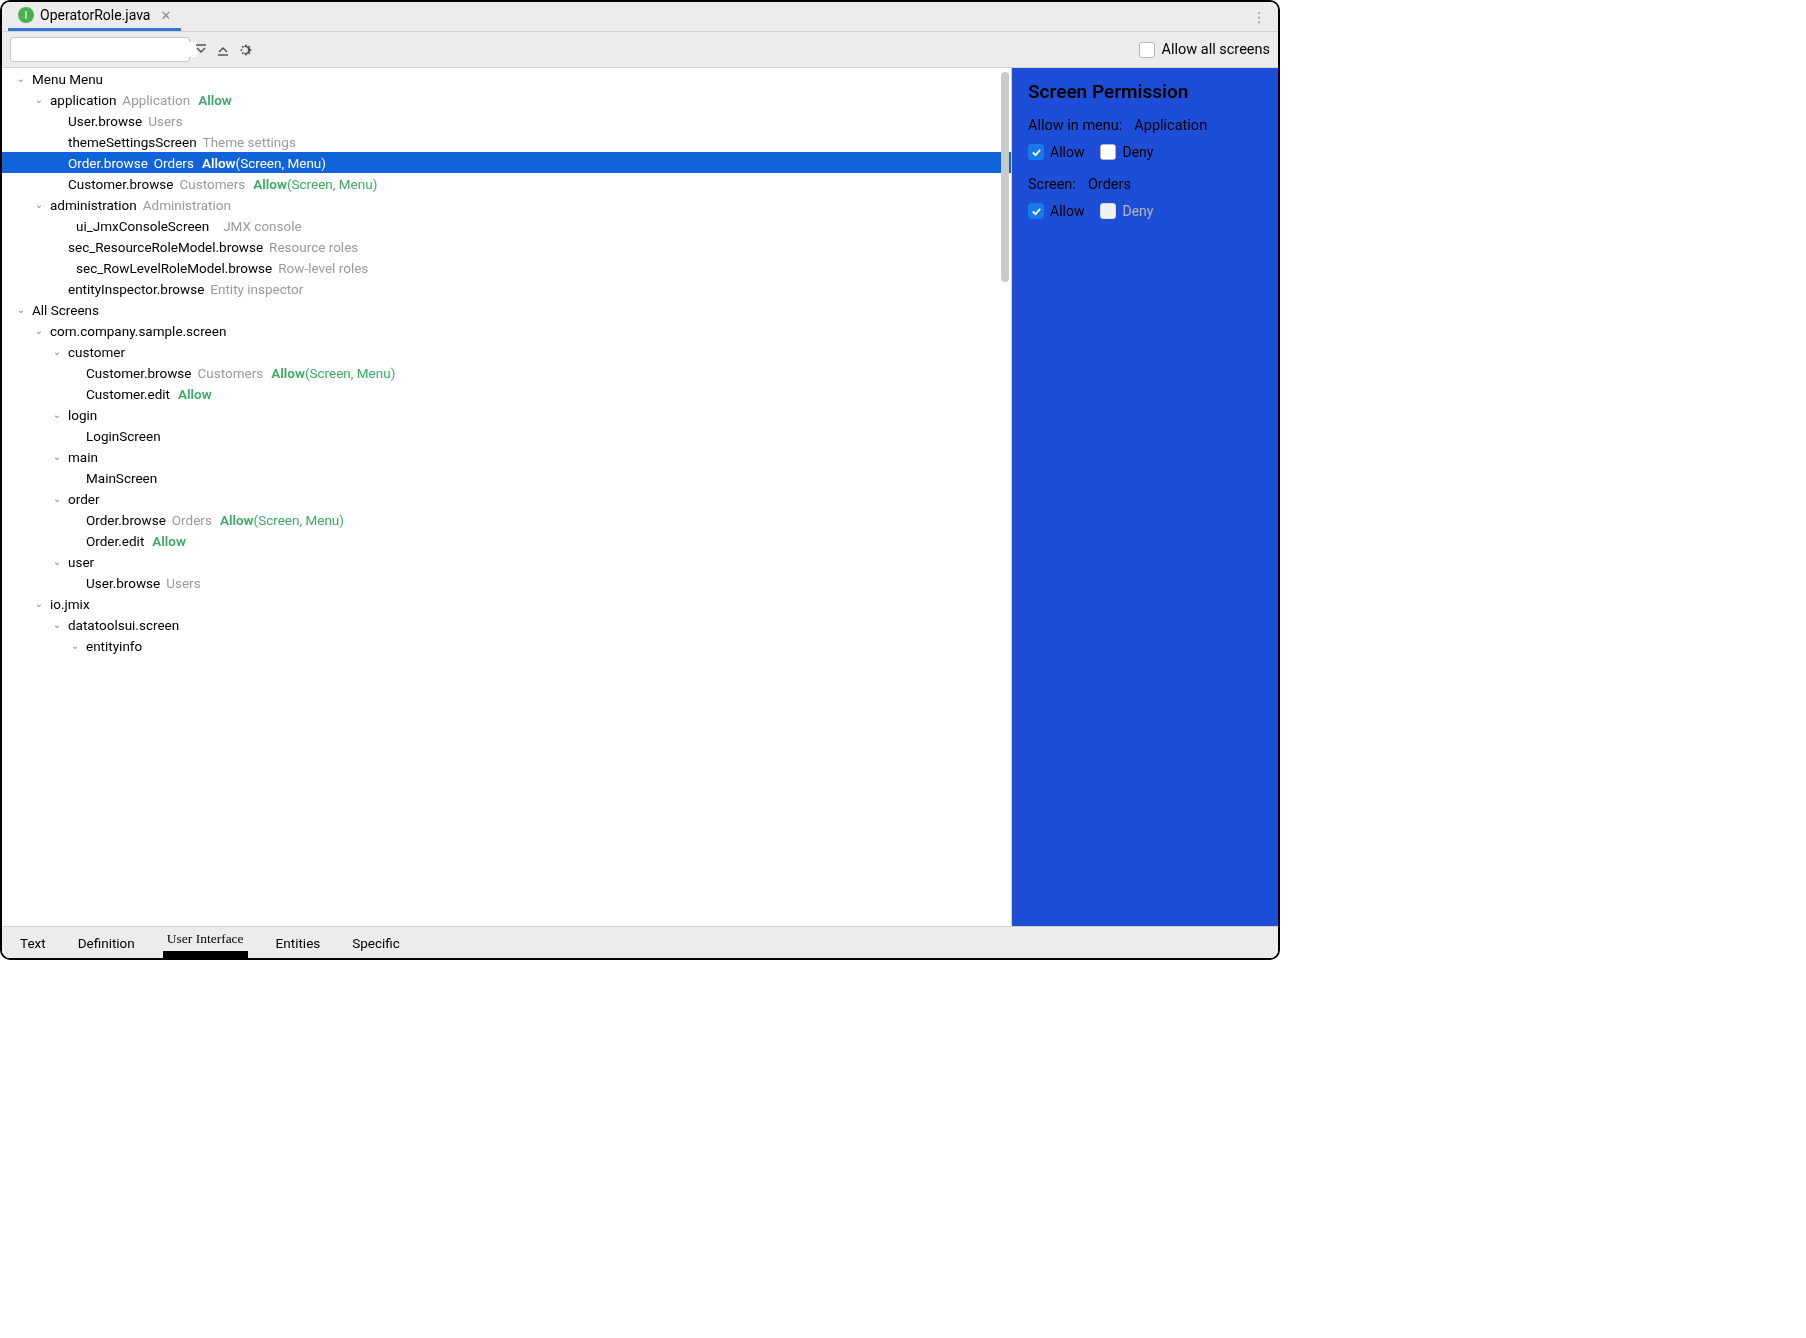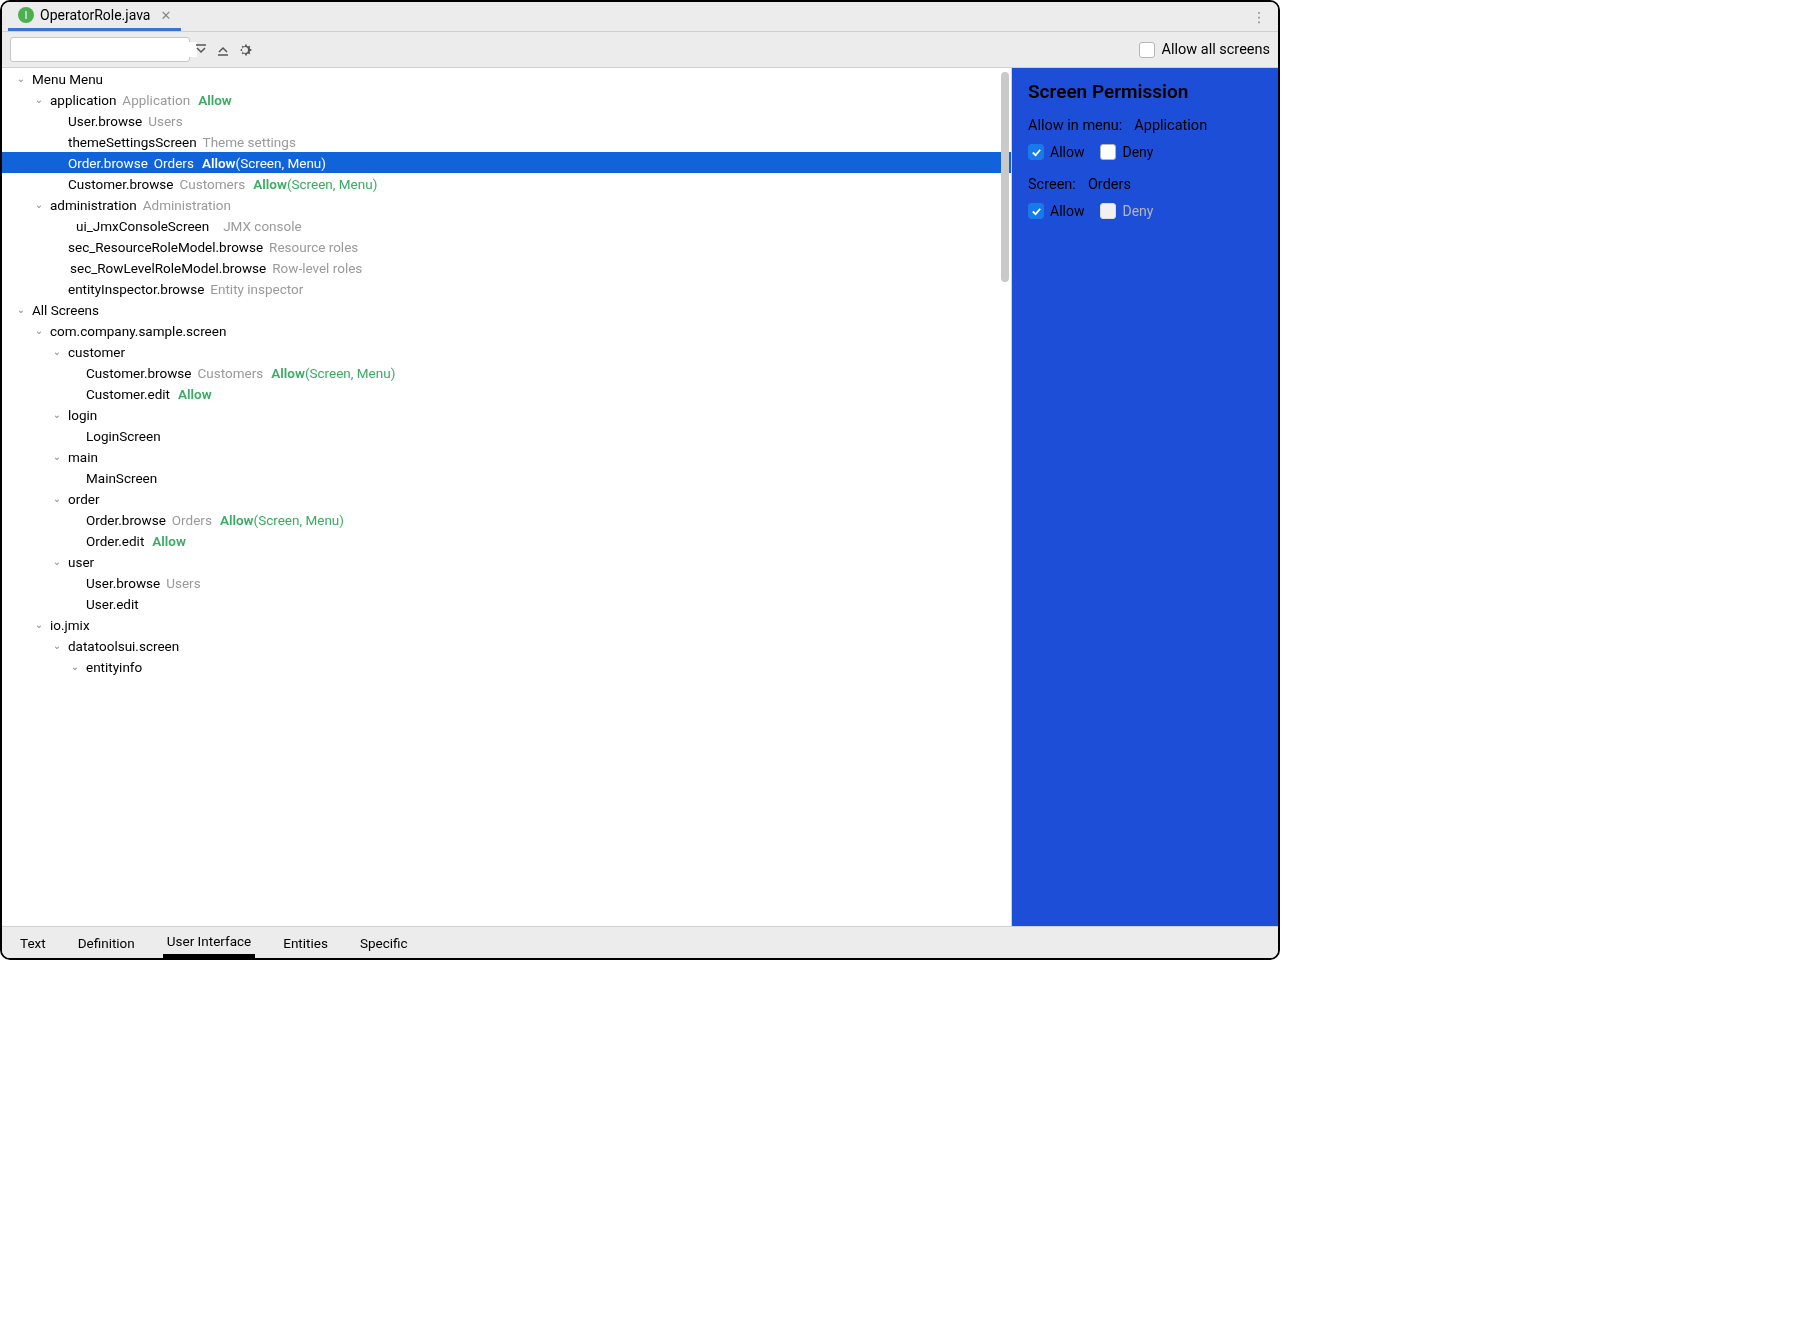--- a/index.html
+++ b/index.html
@@ -115,21 +115,21 @@
       display:flex;
       background:#ececec;
       border-top:1px solid #d0d0d0;
       height: 32px;
       padding: 0 14px;
       gap: 24px;
       align-items:center;
       font-size: 13.5px;
     }
     .bottom-tab { cursor:pointer; padding: 6px 4px; height:100%; display:flex; align-items:center;}
-    .bottom-tab.active { border-bottom:4px solid #000000; }
+    .bottom-tab.active { border-bottom:7px solid #000000;font-family:Liberation Serif, serif; }
     .deny-disabled { color:#b5b5b5; }
   </style>
 </head>
 <body>
 
 <div class="tab-bar">
   <div class="tab">
     <span class="icon">I</span>
     <span>OperatorRole.java</span>
     <span class="close">✕</span>
@@ -214,21 +214,21 @@
         <span style="margin-left: 4px;">ui_JmxConsoleScreen</span>
         <span class="hint">JMX console</span>
       </div>
       <div class="tree-row" style="padding-left: 48px;">
         <span class="chev"></span>
         <span style="margin-left: 4px;">sec_ResourceRoleModel.browse</span>
         <span class="hint">Resource roles</span>
       </div>
       <div class="tree-row" style="padding-left: 48px;">
         <span class="chev"></span>
-        <span style="margin-left: 6px;">sec_RowLevelRoleModel.browse</span>
+        <span style="margin-left: 12px;">sec_RowLevelRoleModel.browse</span>
         <span class="hint">Row-level roles</span>
       </div>
       <div class="tree-row" style="padding-left: 48px;">
         <span class="chev"></span>
         <span style="margin-left: 4px;">entityInspector.browse</span>
         <span class="hint">Entity inspector</span>
       </div>
       <div class="tree-row" style="padding-left: 12px;">
         <span class="chev">⌄</span>
         <span style="margin-left: 4px;">All Screens</span>
@@ -286,24 +286,20 @@
         <span class="perm">Allow</span>
       </div>
       <div class="tree-row" style="padding-left: 48px;">
         <span class="chev">⌄</span>
         <span style="margin-left: 4px;">user</span>
       </div>
       <div class="tree-row" style="padding-left: 66px;">
         <span class="chev"></span>
         <span style="margin-left: 4px;">User.browse</span>
         <span class="hint">Users</span>
-      </div>
-      <div class="tree-row" style="padding-left: 66px;">
-        <span class="chev"></span>
-        <span style="margin-left: 4px;">User.edit</span>
       </div>
       <div class="tree-row" style="padding-left: 30px;">
         <span class="chev">⌄</span>
         <span style="margin-left: 4px;">io.jmix</span>
       </div>
       <div class="tree-row" style="padding-left: 48px;">
         <span class="chev">⌄</span>
         <span style="margin-left: 4px;">datatoolsui.screen</span>
       </div>
       <div class="tree-row" style="padding-left: 66px;">

